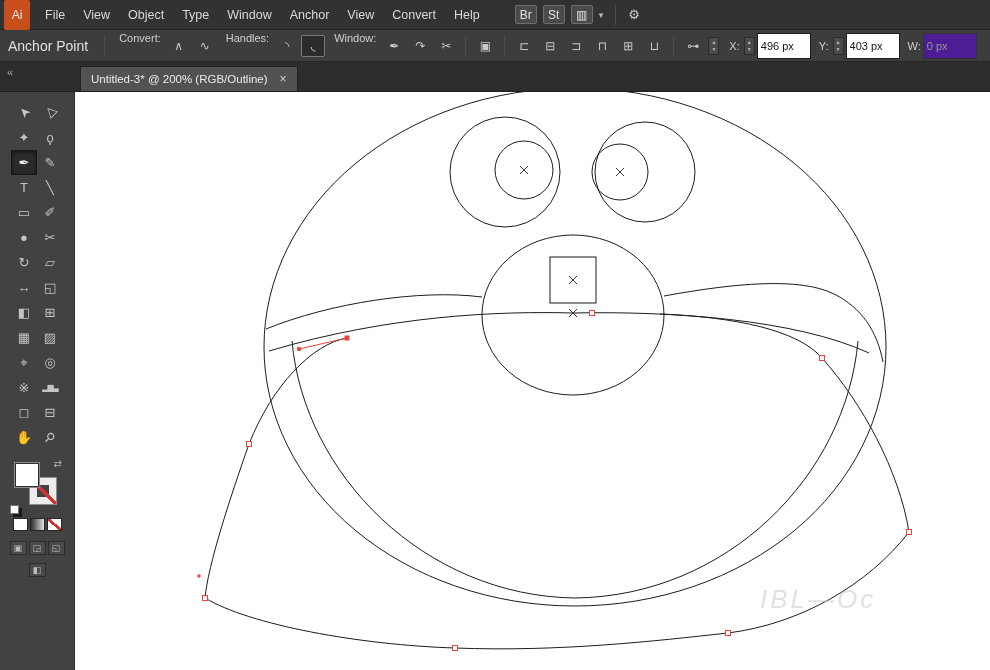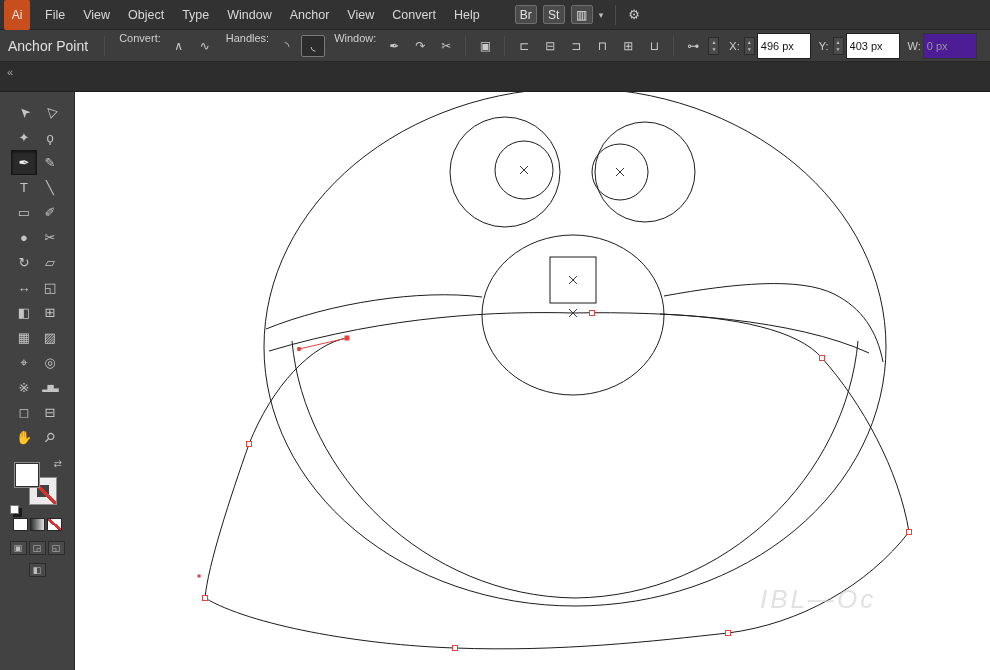--- a/index.html
+++ b/index.html
@@ -195,20 +195,24 @@
       <span>▼</span>
     </span>
     <input class="num-input" value="403 px" style="">
 
     <span class="fld-lbl">W:</span>
     <input class="num-input" disabled="" value="0 px" style="">
   </div>
 
   <div class="tabstrip">
     <span class="collapse">«</span>
+    <div class="doc-tab">
+      <span>Untitled-3* @ 200% (RGB/Outline)</span>
+      <span class="tab-close">×</span>
+    </div>
   </div>
 
   <div class="main">
 
     <div class="toolbar">
       <div class="tools">
         <div class="tool">
             <span class="g rneg135">➤</span>
           </div>
         <div class="tool">

